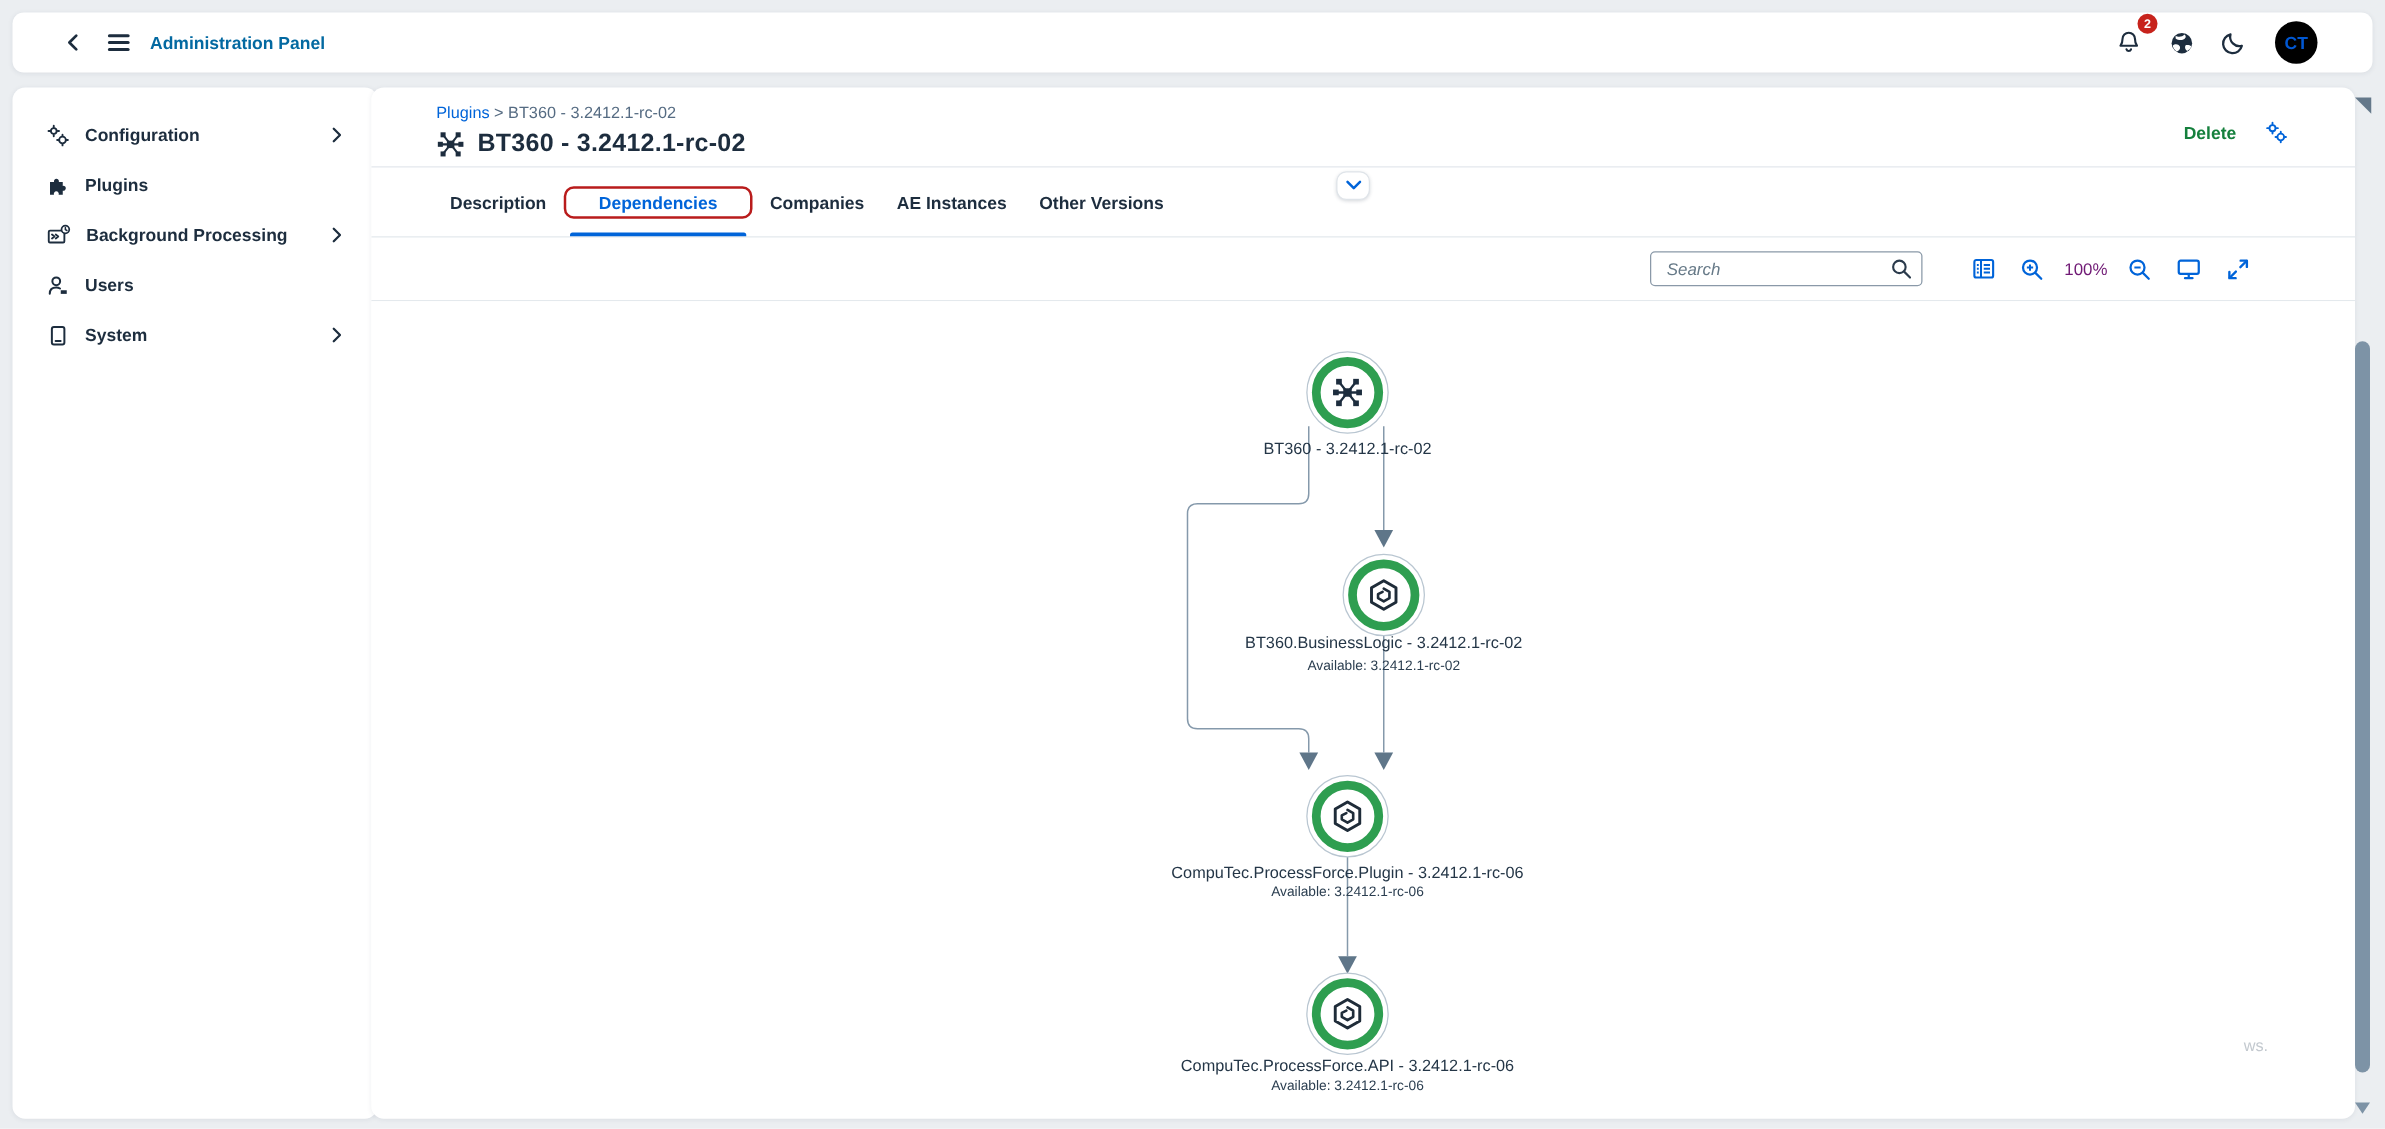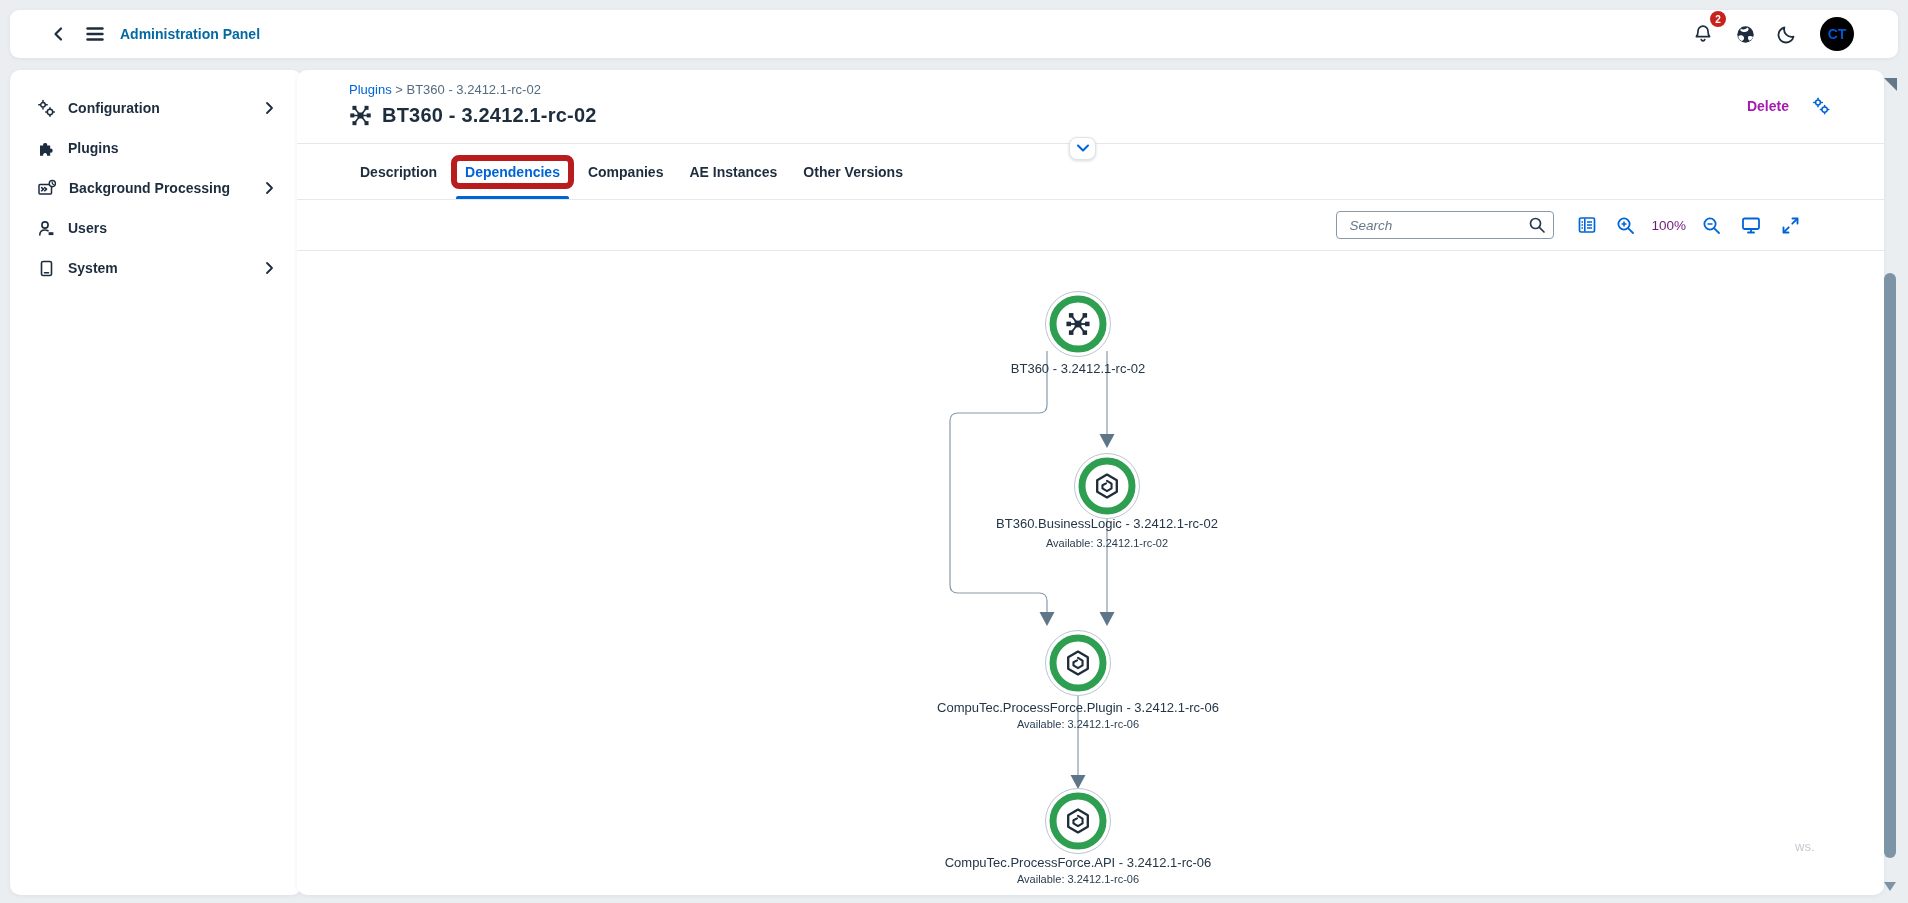--- a/index.html
+++ b/index.html
@@ -28,44 +28,44 @@
   
   #sidebar { left:10px; top:70px; width:292px; height:825px; padding-top:18px; }
   .side-item { height:40px; display:flex; align-items:center; padding:0 14px 0 27px; cursor:pointer; position:relative; }
   .side-item .lbl { margin-left:12px; font-size:14px; font-weight:600; color:#1d2d3e; }
   .side-item .chev { position:absolute; right:28px; }
 
   
   #main { left:297px; top:70px; width:1587px; height:825px; border-radius:10px; overflow:hidden; }
 
   
-  #obj-header { height:74px; border-bottom:1px solid #e3e8ed; position:relative; padding:12px 0 0 52px; }
+  #obj-header { height:64px; border-bottom:1px solid #e3e8ed; position:relative; padding:12px 0 0 52px; }
   #breadcrumb { font-size:13px; color:#556b82; }
   #breadcrumb a { color:#0064d9; text-decoration:none; cursor:pointer; }
   #title-row { display:flex; align-items:center; margin-top:7px; }
   #page-title { font-size:20px; font-weight:bold; color:#1d2d3e; margin-left:10px; letter-spacing:.2px; }
   #header-actions { position:absolute; right:53px; top:26px; display:flex; align-items:center; gap:22px; }
-  #delete-link { color:#a21caf; font-size:14px; font-weight:600; cursor:pointer; }
+  #delete-link { color:#15803d; font-size:14px; font-weight:600; cursor:pointer; }
 
   
   #collapse-pill { position:absolute; left:772px; top:67px; width:27px; height:23px; background:#fff;
     border:1px solid #dfe4e9; border-radius:8px; box-shadow:0 1px 3px rgba(28,45,65,.18);
     display:flex; align-items:center; justify-content:center; cursor:pointer; z-index:5; }
 
   
   #tabbar { height:56px; border-bottom:1px solid #e4e9ed; display:flex; align-items:flex-start; padding-left:50px; }
   .tab { position:relative; height:100%; display:flex; align-items:center; padding:0 13px; cursor:pointer;
          font-size:14px; font-weight:600; color:#1d2d3e; }
   .tab.selected { color:#0064d9; }
-  .tab.selected .tab-text { border:6px solid #b91c1c; border-radius:8px; padding:3px 8px; margin:-5px -12px; }
+  .tab.selected .tab-text { border:2px solid #b91c1c; border-radius:8px; padding:3px 26px; margin:-5px -12px; }
   .tab.selected::after { content:""; position:absolute; left:6px; right:6px; bottom:0; height:3px; background:#0064d9; border-radius:2px 2px 0 0; }
 
   
   #graph-toolbar { height:51px; border-bottom:1px solid #e4e9ed; display:flex; align-items:center; justify-content:flex-end; padding-right:84px; gap:20px; }
-  #search-wrap { position:relative; width:218px; margin-right:4px; }
+  #search-wrap { position:relative; width:218px; margin-right:20px; }
   #search-input { width:218px; height:28px; border:1px solid #8a99a8; border-radius:4px; padding:0 30px 0 12px;
                   font-family:"Liberation Sans",sans-serif; font-size:13.5px; color:#1d2d3e; outline:none; background:#fff; }
   #search-input::placeholder { color:#667987; font-style:italic; }
   #search-wrap .mag { position:absolute; right:8px; top:5px; cursor:pointer; }
   .tool-ic { cursor:pointer; display:flex; align-items:center; }
   #zoom-level { font-size:13.5px; color:#701a75; margin:0 -4px; }
 
   
   #canvas { position:relative; height:640px; background:#fff; }
   #graph-svg { position:absolute; left:0; top:0; }

